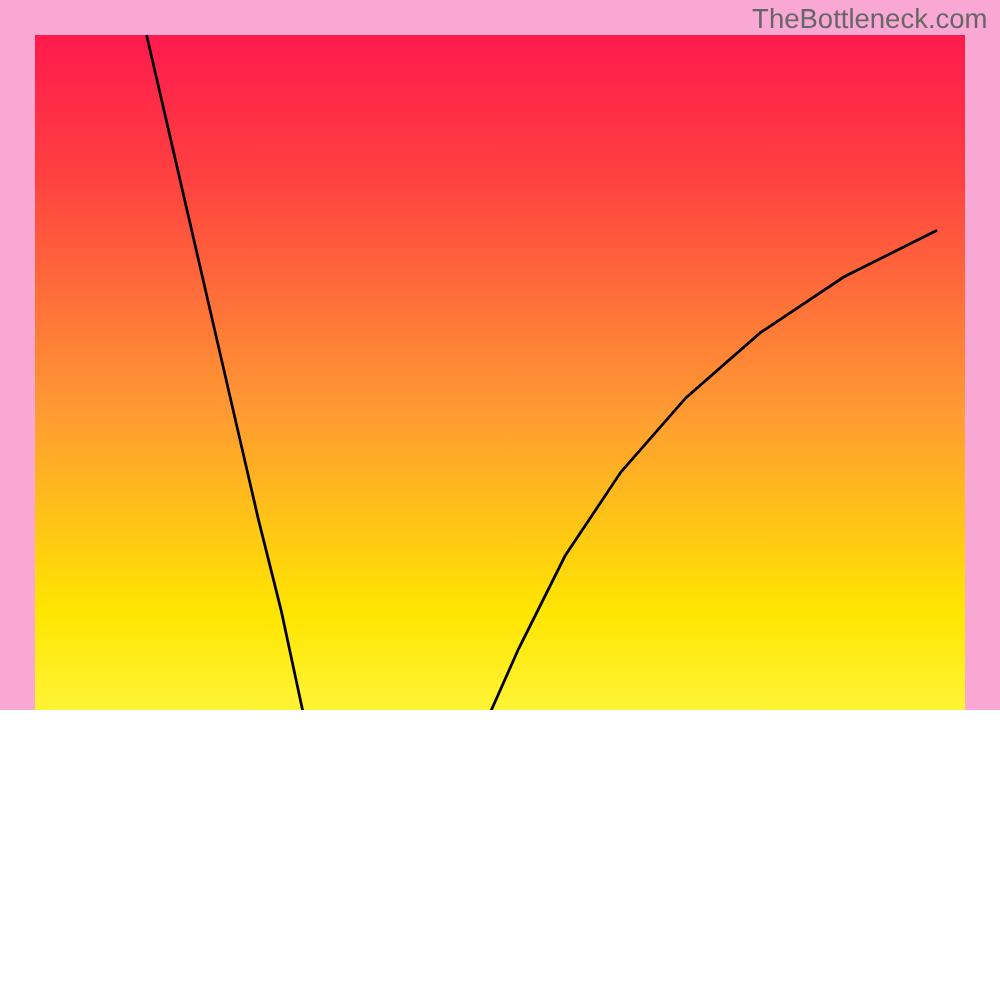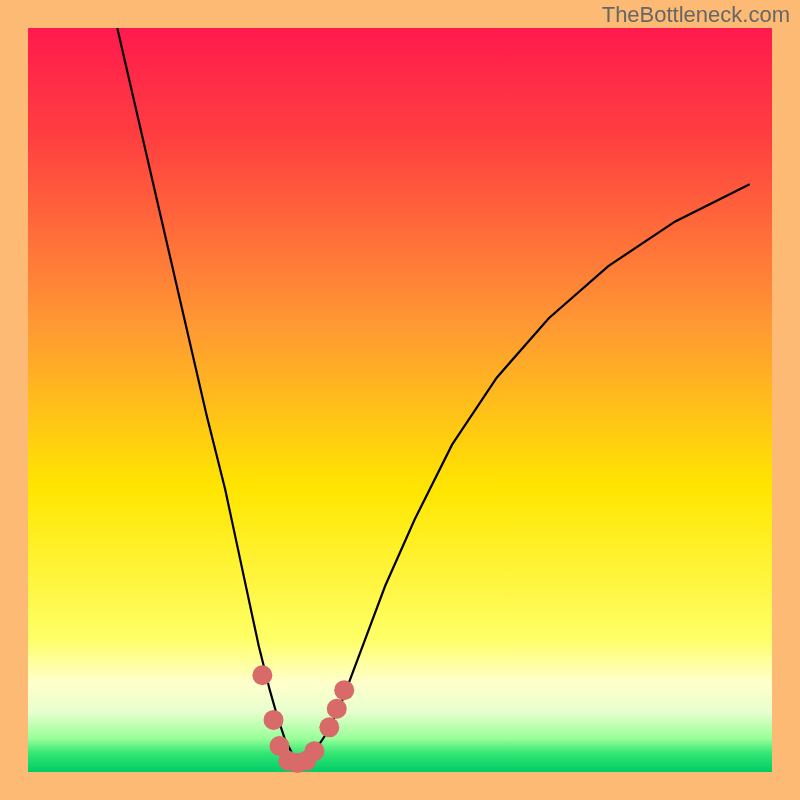--- a/index.html
+++ b/index.html
@@ -3,22 +3,22 @@
 <meta charset="utf-8">
 <style>
   body {
     margin: 0;
     padding: 0;
     background: #fff;
   }
   .chart-container {
     position: relative;
     width: 800px;
-    height: 800px;
-    background: #fdba74;
+    height: 568px;
+    background: #f9a8d4;
   }
   .watermark {
     position: absolute;
     top: 2px;
     right: 10px;
     color: #666;
     font-family: Arial, sans-serif;
     font-size: 22px;
     font-weight: 500;
     z-index: 10;

